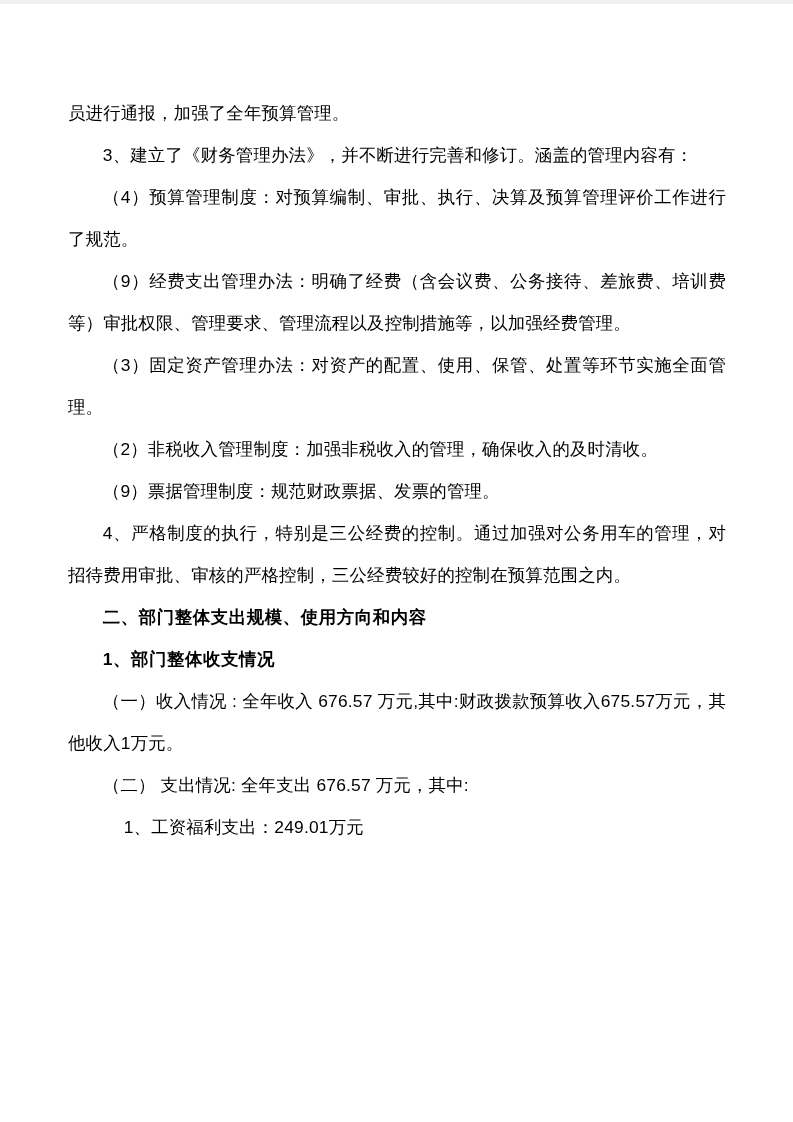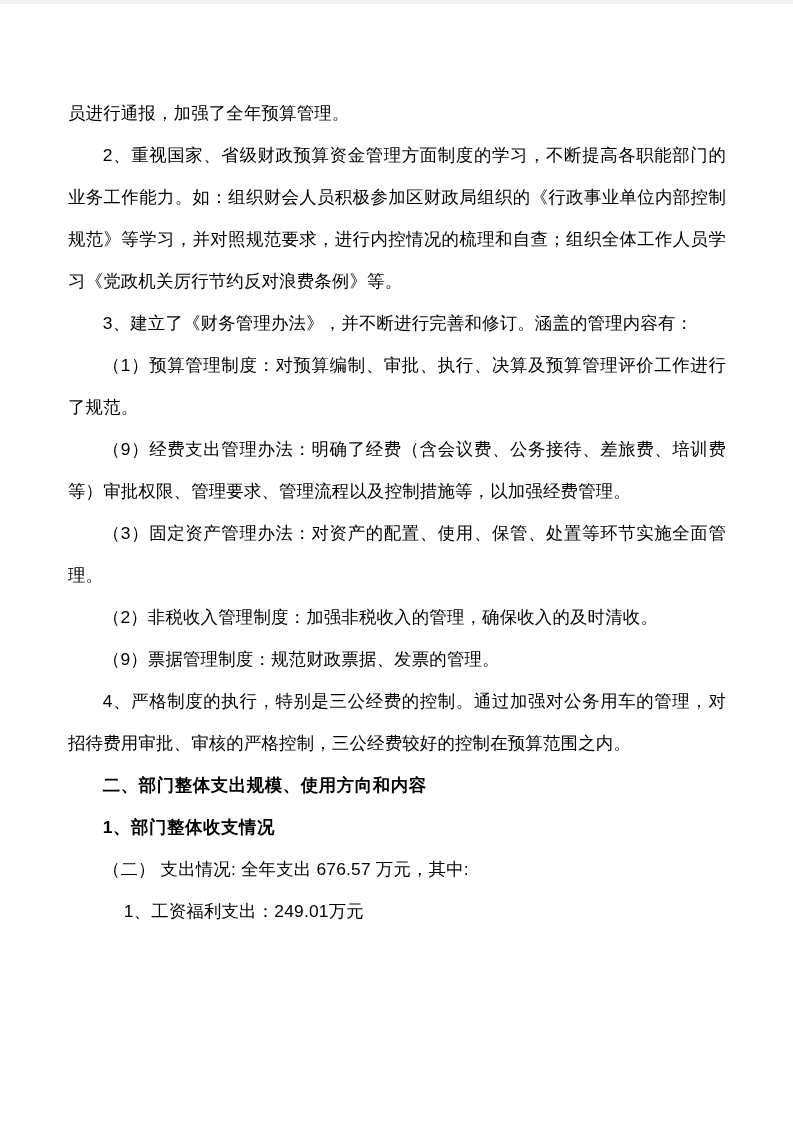--- a/index.html
+++ b/index.html
@@ -42,26 +42,26 @@
   p.sub2 {
     text-indent: 3.2em;
   }
 </style>
 </head>
 <body>
 
 <div class="page">
   <div class="content">
     <p class="plain">员进行通报，加强了全年预算管理。</p>
-    <p class="indent">2、重视国家、省级财政预算资金管理方面制度的学习，不断提高各职能部门的业务工作能力。如：组织财会人员积极参加区财政局组织的《行政事业单位内部控制规范》等学习，并对照规范要求，进行内控情况的梳理和自查；组织全体工作人员学习《党政机关厉行节约反对浪费条例》等。</p>
     <p class="indent">3、建立了《财务管理办法》，并不断进行完善和修订。涵盖的管理内容有：</p>
-    <p class="indent">（1）预算管理制度：对预算编制、审批、执行、决算及预算管理评价工作进行了规范。</p>
+    <p class="indent">（4）预算管理制度：对预算编制、审批、执行、决算及预算管理评价工作进行了规范。</p>
     <p class="indent">（9）经费支出管理办法：明确了经费（含会议费、公务接待、差旅费、培训费等）审批权限、管理要求、管理流程以及控制措施等，以加强经费管理。</p>
     <p class="indent">（3）固定资产管理办法：对资产的配置、使用、保管、处置等环节实施全面管理。</p>
     <p class="indent">（2）非税收入管理制度：加强非税收入的管理，确保收入的及时清收。</p>
     <p class="indent">（9）票据管理制度：规范财政票据、发票的管理。</p>
     <p class="indent">4、严格制度的执行，特别是三公经费的控制。通过加强对公务用车的管理，对招待费用审批、审核的严格控制，三公经费较好的控制在预算范围之内。</p>
     <p class="heading">二、部门整体支出规模、使用方向和内容</p>
     <p class="heading">1、部门整体收支情况</p>
+    <p class="indent">（一）收入情况 : 全年收入 676.57 万元,其中:财政拨款预算收入675.57万元，其他收入1万元。</p>
     <p class="indent">（二） 支出情况: 全年支出  676.57 万元，其中:</p>
     <p class="sub2">1、工资福利支出：249.01万元</p>
   </div>
 </div>
 
 </body></html>

